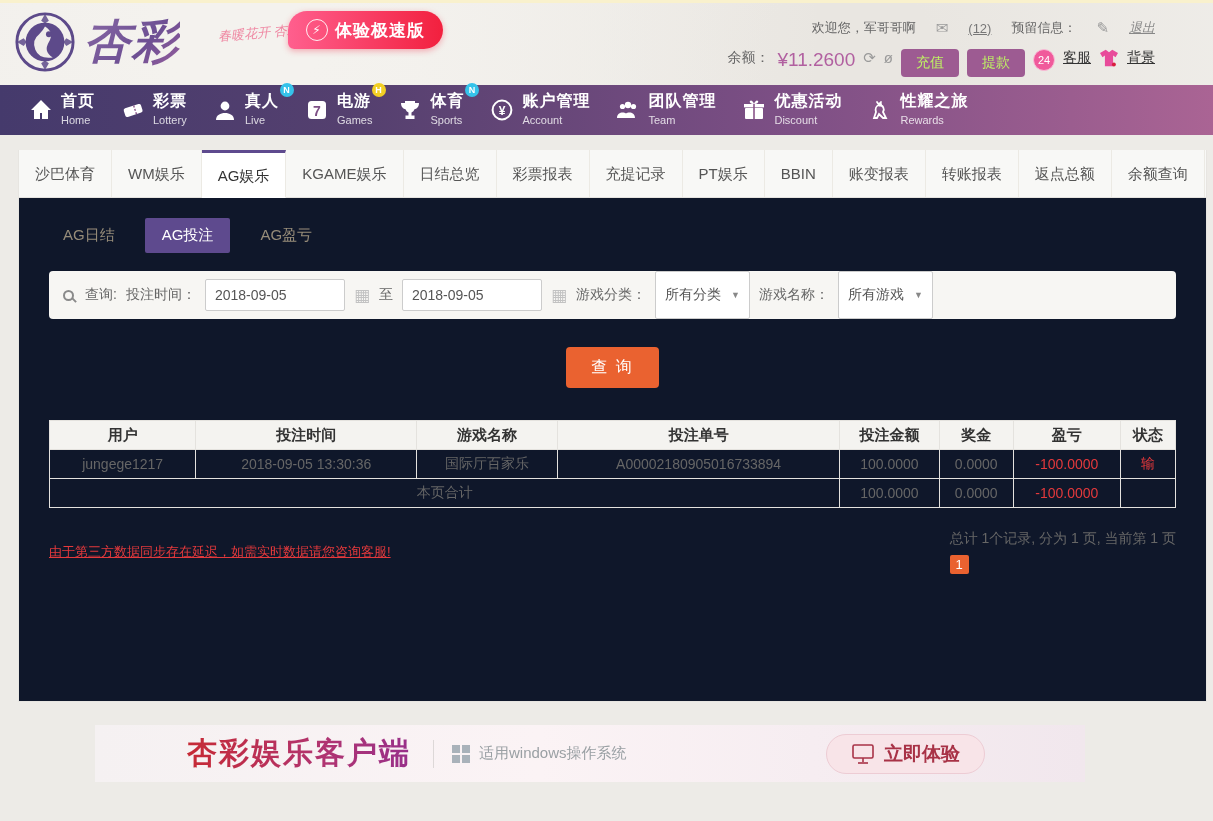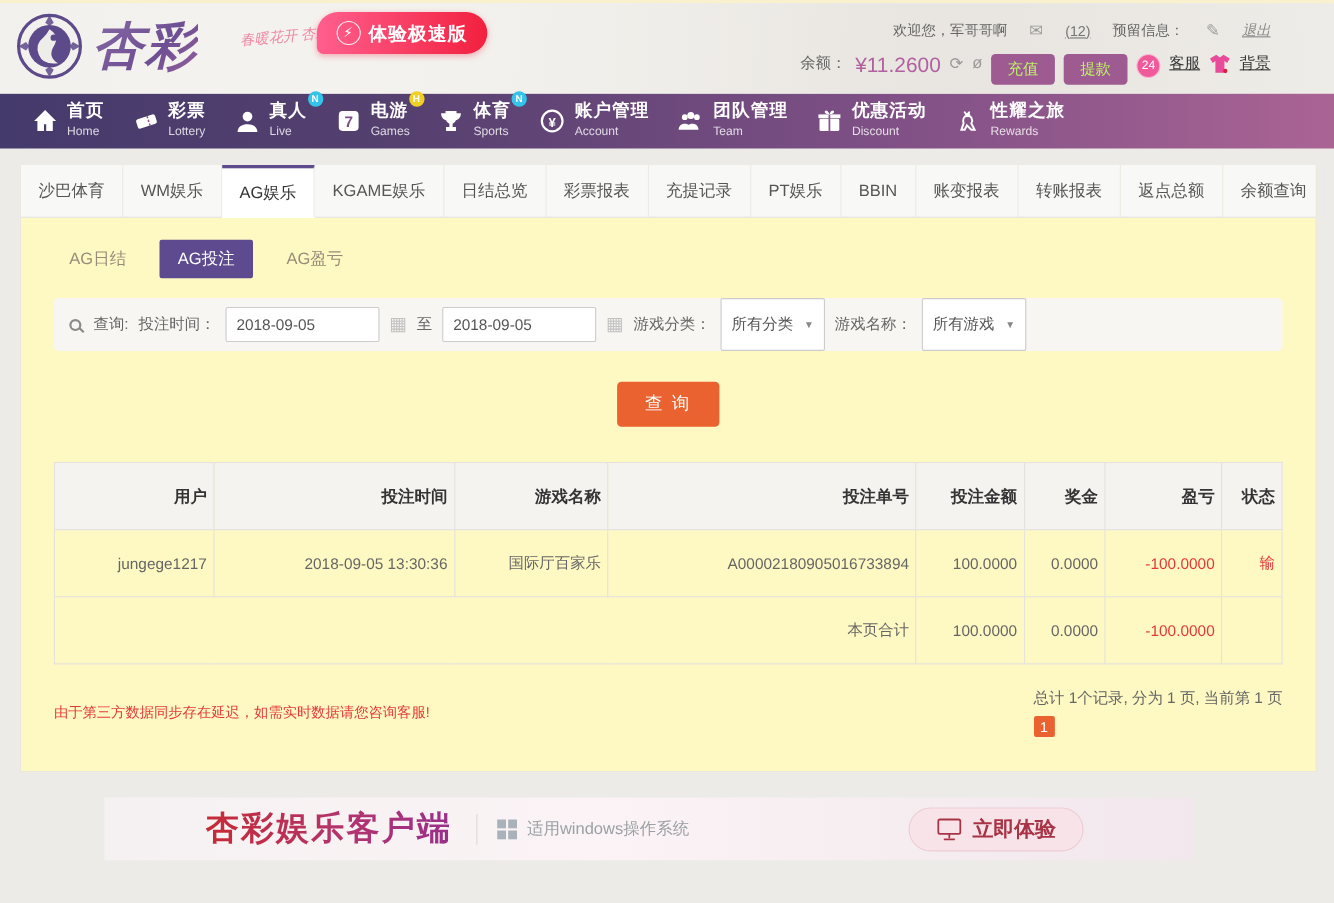--- a/index.html
+++ b/index.html
@@ -44,21 +44,21 @@
     background:linear-gradient(90deg,#453a6c 0%,#55406f 30%,#7d4f85 65%,#aa6494 100%); }
   .nav-item { display:flex; align-items:center; gap:8px; color:#fff; padding:0 13px; height:50px; cursor:pointer; }
   .nav-icon { width:24px; height:24px; flex:0 0 auto; }
   .nav-zh { font-size:16px; font-weight:bold; letter-spacing:1px; position:relative; line-height:18px; }
   .nav-en { font-size:11px; color:rgba(255,255,255,.8); line-height:12px; }
   .nbadge { position:absolute; top:-9px; right:-15px; width:14px; height:14px; border-radius:50%;
     font-size:9px; font-weight:bold; color:#fff; display:flex; align-items:center; justify-content:center; font-style:normal; }
   .nbadge.n { background:#35c3ea; } .nbadge.h { background:#f2cf24; }
 
   
-  .card { position:absolute; left:18px; right:16px; top:150px; height:552px; background:#fef9c3;
+  .card { position:absolute; left:18px; right:6px; top:150px; height:552px; background:#0f172a;
     border:1px solid #e7e5e1; border-top:none; }
   .tabs { display:flex; background:#f8f8f6; border-bottom:1px solid #e5e3df; height:48px; }
   .tab { padding:0 16px; line-height:48px; font-size:15px; color:#555; border-right:1px solid #eceae4; cursor:pointer; white-space:nowrap; }
   .tab.active { background:#fff; border-top:3px solid #5e4a8e; line-height:45px; color:#333; border-bottom:1px solid #fff; margin-bottom:-1px; }
   .subtabs { display:flex; gap:30px; align-items:center; padding:20px 0 16px 44px; }
   .subtab { font-size:15px; color:#968c79; cursor:pointer; }
   .subtab.active { background:#5e4a8e; color:#fff; padding:8px 17px; border-radius:2px; }
 
   .searchbar { margin:2px 30px 0; background:#f7f6f3; border-radius:4px; height:48px; display:flex;
     align-items:center; padding:0 14px; gap:9px; font-size:14px; color:#666; }
@@ -69,26 +69,26 @@
     font-size:14px; color:#555; font-family:inherit; }
   .cal { color:#c2c2c2; font-size:17px; }
   .selectbox { height:48px; border:1px solid #ccc; border-radius:2px; background:#fff; display:flex;
     align-items:center; gap:10px; padding:0 9px; color:#555; cursor:pointer; }
   .caret { font-size:9px; color:#888; }
 
   .query-btn { display:block; margin:28px auto 0; background:#ea6230; color:#fff; border:none;
     border-radius:4px; padding:10px 25px; font-size:16px; letter-spacing:2px; cursor:pointer; }
 
   table.data { margin:32px 30px 0; width:calc(100% - 60px); border-collapse:collapse; font-size:14px; color:#666; }
-  .data th, .data td { border:1px solid #e4e2de; height:61px; text-align:right; padding:0 6px; }
+  .data th, .data td { border:1px solid #e4e2de; height:29px; text-align:center; padding:0 6px; }
   .data th { background:#f4f3f0; color:#333; font-size:15px; font-weight:bold; }
   .loss { color:#e4393c; }
 
   .card-footer { display:flex; justify-content:space-between; align-items:center; margin:22px 30px 0; }
-  .notice { color:#e4393c; font-size:13px; }
+  .notice { color:#e4393c; font-size:13px;text-decoration:underline; }
   .pagination { color:#666; font-size:14px; display:flex; align-items:flex-start; gap:7px;flex-direction:column; }
   .page-box { width:19px; height:19px; background:#ea6230; color:#fff; font-size:13px; border-radius:2px;
     display:flex; align-items:center; justify-content:center; cursor:pointer; }
 
   
   .banner { position:absolute; left:95px; width:990px; top:725px; height:57px; display:flex; align-items:center;
     background:linear-gradient(90deg,#f5f1f2,#fbf3f5 45%,#f1e7ed); }
   .banner-title { margin-left:92px; font-size:30px; font-weight:bold; letter-spacing:2px;
     background:linear-gradient(90deg,#c62a35,#b13470 60%,#98308a);
     -webkit-background-clip:text; background-clip:text; color:transparent; }

